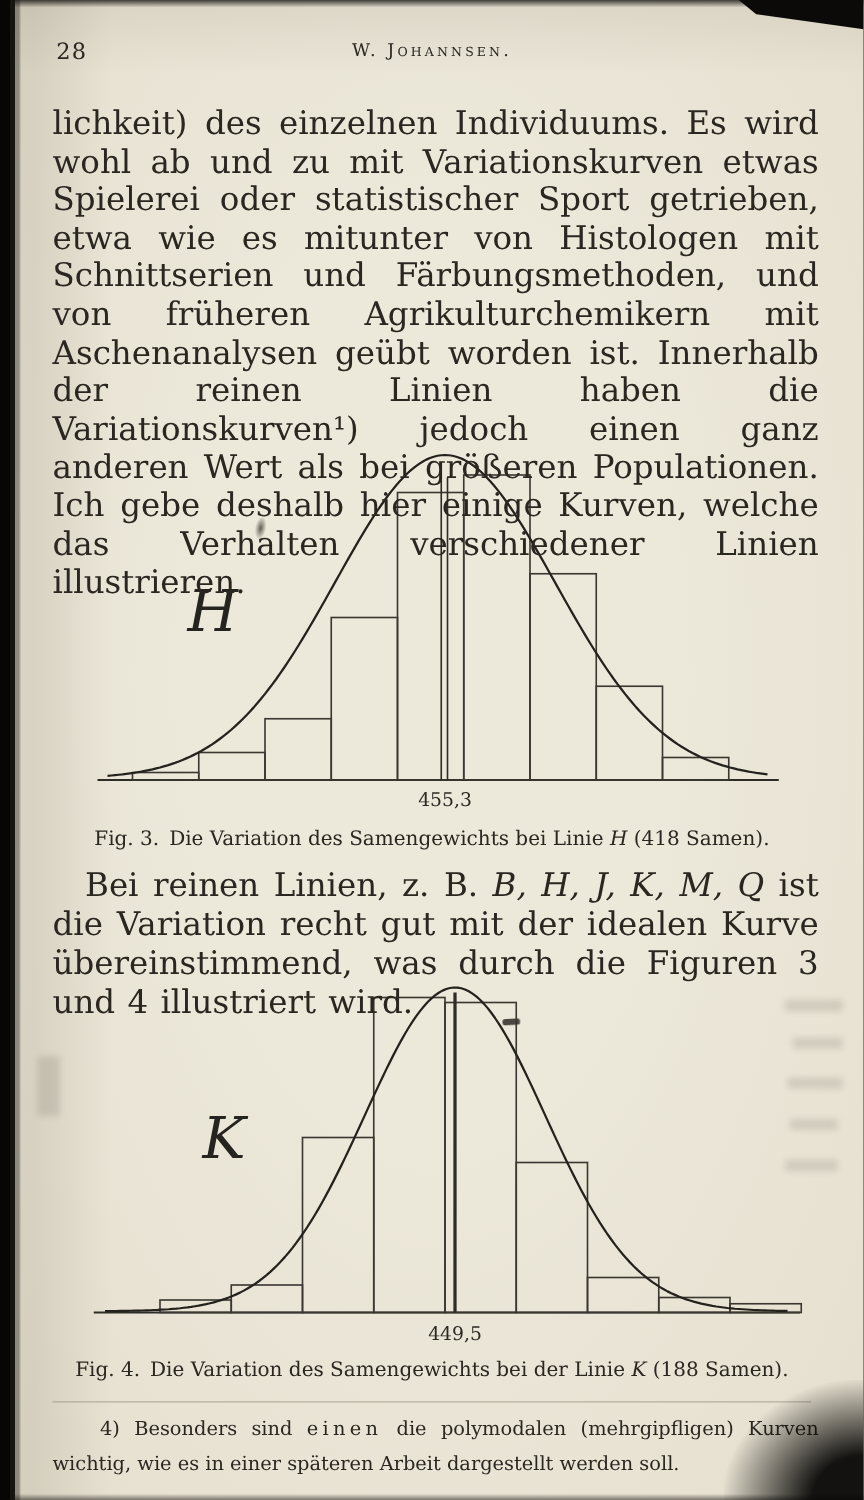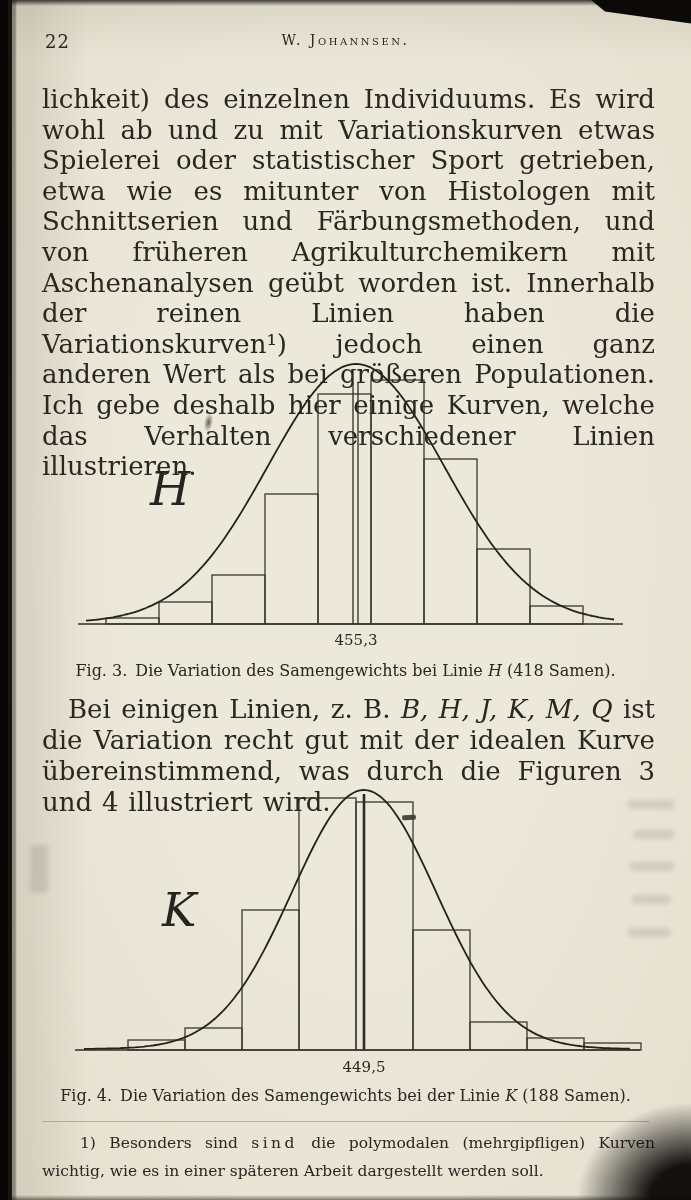--- a/index.html
+++ b/index.html
@@ -71,21 +71,21 @@
   <div class="smudge-1"></div>
   <div class="smudge-2"></div>
   <div class="ghost" style="left:628px;top:800px;width:46px;height:9px;"></div>
   <div class="ghost" style="left:634px;top:830px;width:40px;height:9px;"></div>
   <div class="ghost" style="left:630px;top:862px;width:44px;height:9px;"></div>
   <div class="ghost" style="left:632px;top:895px;width:38px;height:9px;"></div>
   <div class="ghost" style="left:628px;top:928px;width:42px;height:9px;"></div>
   <div class="ghost" style="left:30px;top:845px;width:18px;height:48px;"></div>
 
   <header class="running-head">
-    <span class="pagenum">22</span>
+    <span class="pagenum">28</span>
     <span class="head-title">W. Johannsen.</span>
   </header>
 
   <p class="body-text para1">lichkeit) des einzelnen Individuums.  Es wird wohl ab und zu mit Variationskurven etwas Spielerei oder statistischer Sport getrieben, etwa wie es mitunter von Histologen mit Schnittserien und Färbungsmethoden, und von früheren Agrikulturchemikern mit Aschenanalysen geübt worden ist. Innerhalb der reinen Linien haben die Variationskurven¹) jedoch einen ganz anderen Wert als bei größeren Populationen.  Ich gebe deshalb hier einige Kurven, welche das Verhalten verschiedener Linien illustrieren.</p>
 
   <svg id="fig3" class="figure" width="691" height="300" viewBox="0 0 691 300">
       <line x1="78" y1="272" x2="623" y2="272" stroke="#2e2c27" stroke-width="1.7"></line>
       <rect x="106" y="266" width="53" height="6" fill="none" stroke="#3a3831" stroke-width="1.3"></rect>
       <rect x="159" y="250" width="53" height="22" fill="none" stroke="#3a3831" stroke-width="1.3"></rect>
       <rect x="212" y="223" width="53" height="49" fill="none" stroke="#3a3831" stroke-width="1.3"></rect>
@@ -96,36 +96,36 @@
       <rect x="477" y="197" width="53" height="75" fill="none" stroke="#3a3831" stroke-width="1.3"></rect>
       <rect x="530" y="254" width="53" height="18" fill="none" stroke="#3a3831" stroke-width="1.3"></rect>
       <path d="M86.0 268.7 L89.0 268.4 L92.0 268.1 L95.0 267.8 L98.0 267.5 L101.0 267.1 L104.0 266.7 L107.0 266.3 L110.0 265.8 L113.0 265.3 L116.0 264.7 L119.0 264.1 L122.0 263.5 L125.0 262.7 L128.0 262.0 L131.0 261.1 L134.0 260.3 L137.0 259.3 L140.0 258.3 L143.0 257.2 L146.0 256.0 L149.0 254.7 L152.0 253.4 L155.0 251.9 L158.0 250.4 L161.0 248.8 L164.0 247.0 L167.0 245.2 L170.0 243.3 L173.0 241.2 L176.0 239.0 L179.0 236.7 L182.0 234.3 L185.0 231.8 L188.0 229.1 L191.0 226.3 L194.0 223.4 L197.0 220.4 L200.0 217.2 L203.0 213.9 L206.0 210.4 L209.0 206.8 L212.0 203.1 L215.0 199.2 L218.0 195.3 L221.0 191.2 L224.0 186.9 L227.0 182.6 L230.0 178.1 L233.0 173.5 L236.0 168.8 L239.0 164.0 L242.0 159.1 L245.0 154.1 L248.0 149.0 L251.0 143.9 L254.0 138.7 L257.0 133.4 L260.0 128.2 L263.0 122.8 L266.0 117.5 L269.0 112.1 L272.0 106.8 L275.0 101.4 L278.0 96.1 L281.0 90.9 L284.0 85.7 L287.0 80.5 L290.0 75.5 L293.0 70.5 L296.0 65.7 L299.0 61.0 L302.0 56.4 L305.0 52.0 L308.0 47.8 L311.0 43.7 L314.0 39.9 L317.0 36.2 L320.0 32.8 L323.0 29.6 L326.0 26.6 L329.0 23.9 L332.0 21.5 L335.0 19.3 L338.0 17.4 L341.0 15.7 L344.0 14.4 L347.0 13.4 L350.0 12.6 L353.0 12.2 L356.0 12.0 L359.0 12.2 L362.0 12.6 L365.0 13.4 L368.0 14.4 L371.0 15.7 L374.0 17.4 L377.0 19.3 L380.0 21.5 L383.0 23.9 L386.0 26.6 L389.0 29.6 L392.0 32.8 L395.0 36.2 L398.0 39.9 L401.0 43.7 L404.0 47.8 L407.0 52.0 L410.0 56.4 L413.0 61.0 L416.0 65.7 L419.0 70.5 L422.0 75.5 L425.0 80.5 L428.0 85.7 L431.0 90.9 L434.0 96.1 L437.0 101.4 L440.0 106.8 L443.0 112.1 L446.0 117.5 L449.0 122.8 L452.0 128.2 L455.0 133.4 L458.0 138.7 L461.0 143.9 L464.0 149.0 L467.0 154.1 L470.0 159.1 L473.0 164.0 L476.0 168.8 L479.0 173.5 L482.0 178.1 L485.0 182.6 L488.0 186.9 L491.0 191.2 L494.0 195.3 L497.0 199.2 L500.0 203.1 L503.0 206.8 L506.0 210.4 L509.0 213.9 L512.0 217.2 L515.0 220.4 L518.0 223.4 L521.0 226.3 L524.0 229.1 L527.0 231.8 L530.0 234.3 L533.0 236.7 L536.0 239.0 L539.0 241.2 L542.0 243.3 L545.0 245.2 L548.0 247.0 L551.0 248.8 L554.0 250.4 L557.0 251.9 L560.0 253.4 L563.0 254.7 L566.0 256.0 L569.0 257.2 L572.0 258.3 L575.0 259.3 L578.0 260.3 L581.0 261.1 L584.0 262.0 L587.0 262.7 L590.0 263.5 L593.0 264.1 L596.0 264.7 L599.0 265.3 L602.0 265.8 L605.0 266.3 L608.0 266.7 L611.0 267.1 L614.0 267.5" fill="none" stroke="#24221d" stroke-width="1.8" stroke-linejoin="round"></path>
       <line x1="353" y1="272" x2="353" y2="30" stroke="#2e2c27" stroke-width="1.3"></line>
       <line x1="358" y1="272" x2="358" y2="30" stroke="#2e2c27" stroke-width="1.3"></line>
       <text x="356" y="293" text-anchor="middle" font-size="15" fill="#2a2822">455,3</text>
       <text x="150" y="153" font-size="46" font-style="italic" fill="#26241f">H</text>
     </svg>
   <p id="cap3" class="caption"><span>Fig. 3. Die Variation des Samengewichts bei Linie </span><span class="it">H</span><span> (418 Samen).</span></p>
 
-  <p class="body-text para2"><span>Bei einigen Linien, z. B. </span><span class="it">B, H, J, K, M, Q</span><span> ist die Variation recht gut mit der idealen Kurve übereinstimmend, was durch die Figuren 3 und 4 illustriert wird.</span></p>
+  <p class="body-text para2"><span>Bei reinen Linien, z. B. </span><span class="it">B, H, J, K, M, Q</span><span> ist die Variation recht gut mit der idealen Kurve übereinstimmend, was durch die Figuren 3 und 4 illustriert wird.</span></p>
 
   <svg id="fig4" class="figure" width="691" height="302" viewBox="0 0 691 302">
       <line x1="75" y1="270" x2="640" y2="270" stroke="#2e2c27" stroke-width="1.7"></line>
       <rect x="128" y="260" width="57" height="10" fill="none" stroke="#3a3831" stroke-width="1.3"></rect>
       <rect x="185" y="248" width="57" height="22" fill="none" stroke="#3a3831" stroke-width="1.3"></rect>
       <rect x="242" y="130" width="57" height="140" fill="none" stroke="#3a3831" stroke-width="1.3"></rect>
       <rect x="299" y="18" width="57" height="252" fill="none" stroke="#3a3831" stroke-width="1.3"></rect>
       <rect x="356" y="22" width="57" height="248" fill="none" stroke="#3a3831" stroke-width="1.3"></rect>
       <rect x="413" y="150" width="57" height="120" fill="none" stroke="#3a3831" stroke-width="1.3"></rect>
       <rect x="470" y="242" width="57" height="28" fill="none" stroke="#3a3831" stroke-width="1.3"></rect>
       <rect x="527" y="258" width="57" height="12" fill="none" stroke="#3a3831" stroke-width="1.3"></rect>
       <rect x="584" y="263" width="57" height="7" fill="none" stroke="#3a3831" stroke-width="1.3"></rect>
       <path d="M84.0 268.9 L87.0 268.8 L90.0 268.8 L93.0 268.8 L96.0 268.7 L99.0 268.7 L102.0 268.7 L105.0 268.6 L108.0 268.5 L111.0 268.5 L114.0 268.4 L117.0 268.3 L120.0 268.2 L123.0 268.0 L126.0 267.9 L129.0 267.7 L132.0 267.6 L135.0 267.4 L138.0 267.1 L141.0 266.9 L144.0 266.6 L147.0 266.2 L150.0 265.9 L153.0 265.5 L156.0 265.0 L159.0 264.5 L162.0 263.9 L165.0 263.3 L168.0 262.6 L171.0 261.9 L174.0 261.0 L177.0 260.1 L180.0 259.1 L183.0 258.0 L186.0 256.8 L189.0 255.5 L192.0 254.1 L195.0 252.5 L198.0 250.8 L201.0 249.0 L204.0 247.1 L207.0 245.0 L210.0 242.7 L213.0 240.3 L216.0 237.7 L219.0 234.9 L222.0 232.0 L225.0 228.8 L228.0 225.5 L231.0 222.0 L234.0 218.3 L237.0 214.3 L240.0 210.2 L243.0 205.9 L246.0 201.4 L249.0 196.7 L252.0 191.8 L255.0 186.7 L258.0 181.4 L261.0 175.9 L264.0 170.3 L267.0 164.5 L270.0 158.5 L273.0 152.5 L276.0 146.3 L279.0 140.0 L282.0 133.6 L285.0 127.1 L288.0 120.6 L291.0 114.1 L294.0 107.5 L297.0 101.0 L300.0 94.5 L303.0 88.1 L306.0 81.8 L309.0 75.5 L312.0 69.5 L315.0 63.5 L318.0 57.8 L321.0 52.3 L324.0 47.0 L327.0 42.0 L330.0 37.3 L333.0 32.9 L336.0 28.9 L339.0 25.2 L342.0 21.8 L345.0 18.9 L348.0 16.3 L351.0 14.2 L354.0 12.5 L357.0 11.2 L360.0 10.4 L363.0 10.0 L366.0 10.1 L369.0 10.6 L372.0 11.6 L375.0 13.0 L378.0 14.9 L381.0 17.1 L384.0 19.8 L387.0 22.9 L390.0 26.3 L393.0 30.2 L396.0 34.4 L399.0 38.9 L402.0 43.7 L405.0 48.8 L408.0 54.1 L411.0 59.7 L414.0 65.5 L417.0 71.5 L420.0 77.6 L423.0 83.9 L426.0 90.2 L429.0 96.7 L432.0 103.2 L435.0 109.7 L438.0 116.3 L441.0 122.8 L444.0 129.3 L447.0 135.7 L450.0 142.1 L453.0 148.4 L456.0 154.5 L459.0 160.5 L462.0 166.4 L465.0 172.2 L468.0 177.7 L471.0 183.2 L474.0 188.4 L477.0 193.4 L480.0 198.3 L483.0 202.9 L486.0 207.4 L489.0 211.6 L492.0 215.7 L495.0 219.5 L498.0 223.2 L501.0 226.6 L504.0 229.9 L507.0 233.0 L510.0 235.9 L513.0 238.6 L516.0 241.1 L519.0 243.5 L522.0 245.7 L525.0 247.7 L528.0 249.7 L531.0 251.4 L534.0 253.1 L537.0 254.6 L540.0 255.9 L543.0 257.2 L546.0 258.4 L549.0 259.5 L552.0 260.4 L555.0 261.3 L558.0 262.1 L561.0 262.9 L564.0 263.5 L567.0 264.1 L570.0 264.7 L573.0 265.2 L576.0 265.6 L579.0 266.0 L582.0 266.4 L585.0 266.7 L588.0 267.0 L591.0 267.2 L594.0 267.4 L597.0 267.6 L600.0 267.8 L603.0 268.0 L606.0 268.1 L609.0 268.2 L612.0 268.3 L615.0 268.4 L618.0 268.5 L621.0 268.6 L624.0 268.6 L627.0 268.7 L630.0 268.7" fill="none" stroke="#24221d" stroke-width="1.8" stroke-linejoin="round"></path>
       <line x1="364" y1="270" x2="364" y2="14" stroke="#2e2c27" stroke-width="2.6"></line>
       <text x="364" y="292" text-anchor="middle" font-size="15" fill="#2a2822">449,5</text>
       <text x="162" y="146" font-size="46" font-style="italic" fill="#26241f">K</text>
     </svg>
   <p id="cap4" class="caption"><span>Fig. 4. Die Variation des Samengewichts bei der Linie </span><span class="it">K</span><span> (188 Samen).</span></p>
 
   <div class="footnote-rule"></div>
-  <p class="footnote"><span>1) Besonders sind </span><span class="sperr">sind</span><span> die polymodalen (mehrgipfligen) Kurven wichtig, wie es in einer späteren Arbeit dargestellt werden soll.</span></p>
+  <p class="footnote"><span>4) Besonders sind </span><span class="sperr">einen</span><span> die polymodalen (mehrgipfligen) Kurven wichtig, wie es in einer späteren Arbeit dargestellt werden soll.</span></p>
 
 </div>
 
 </body></html>

